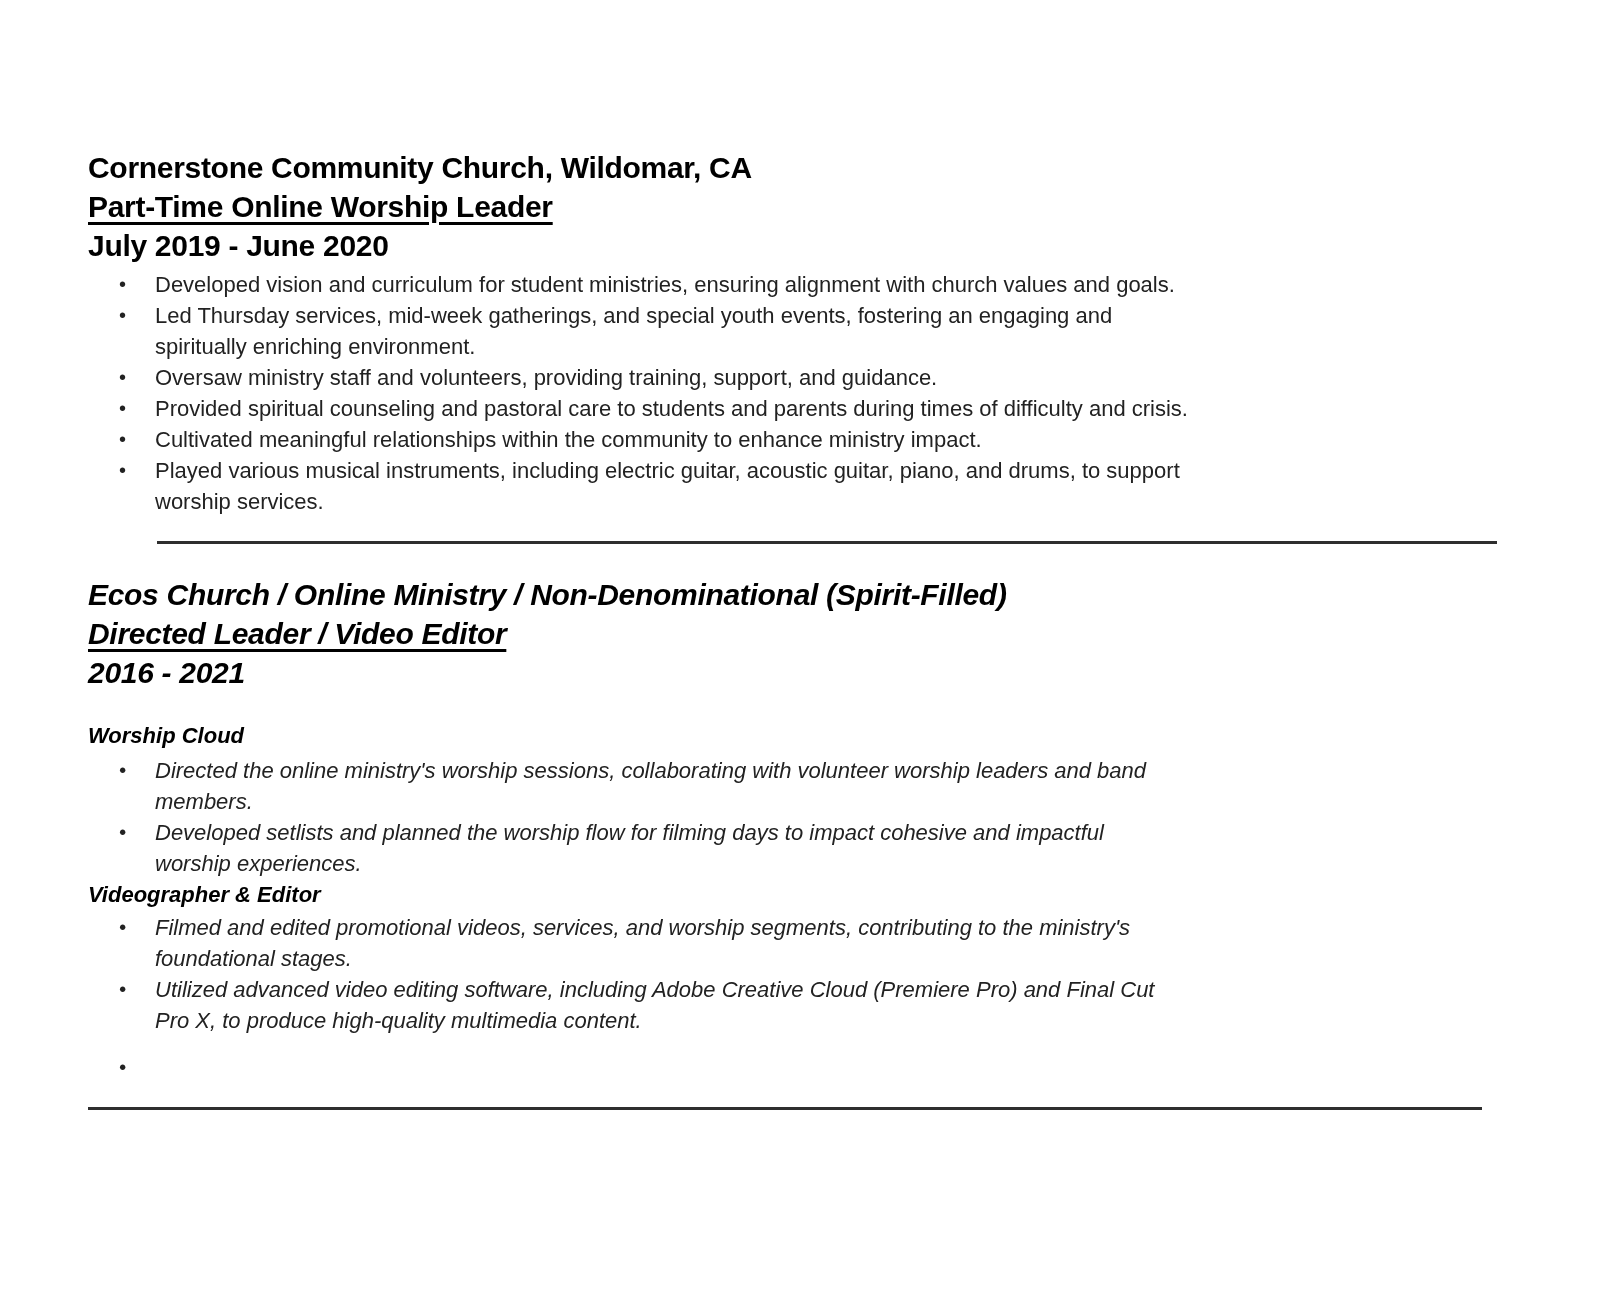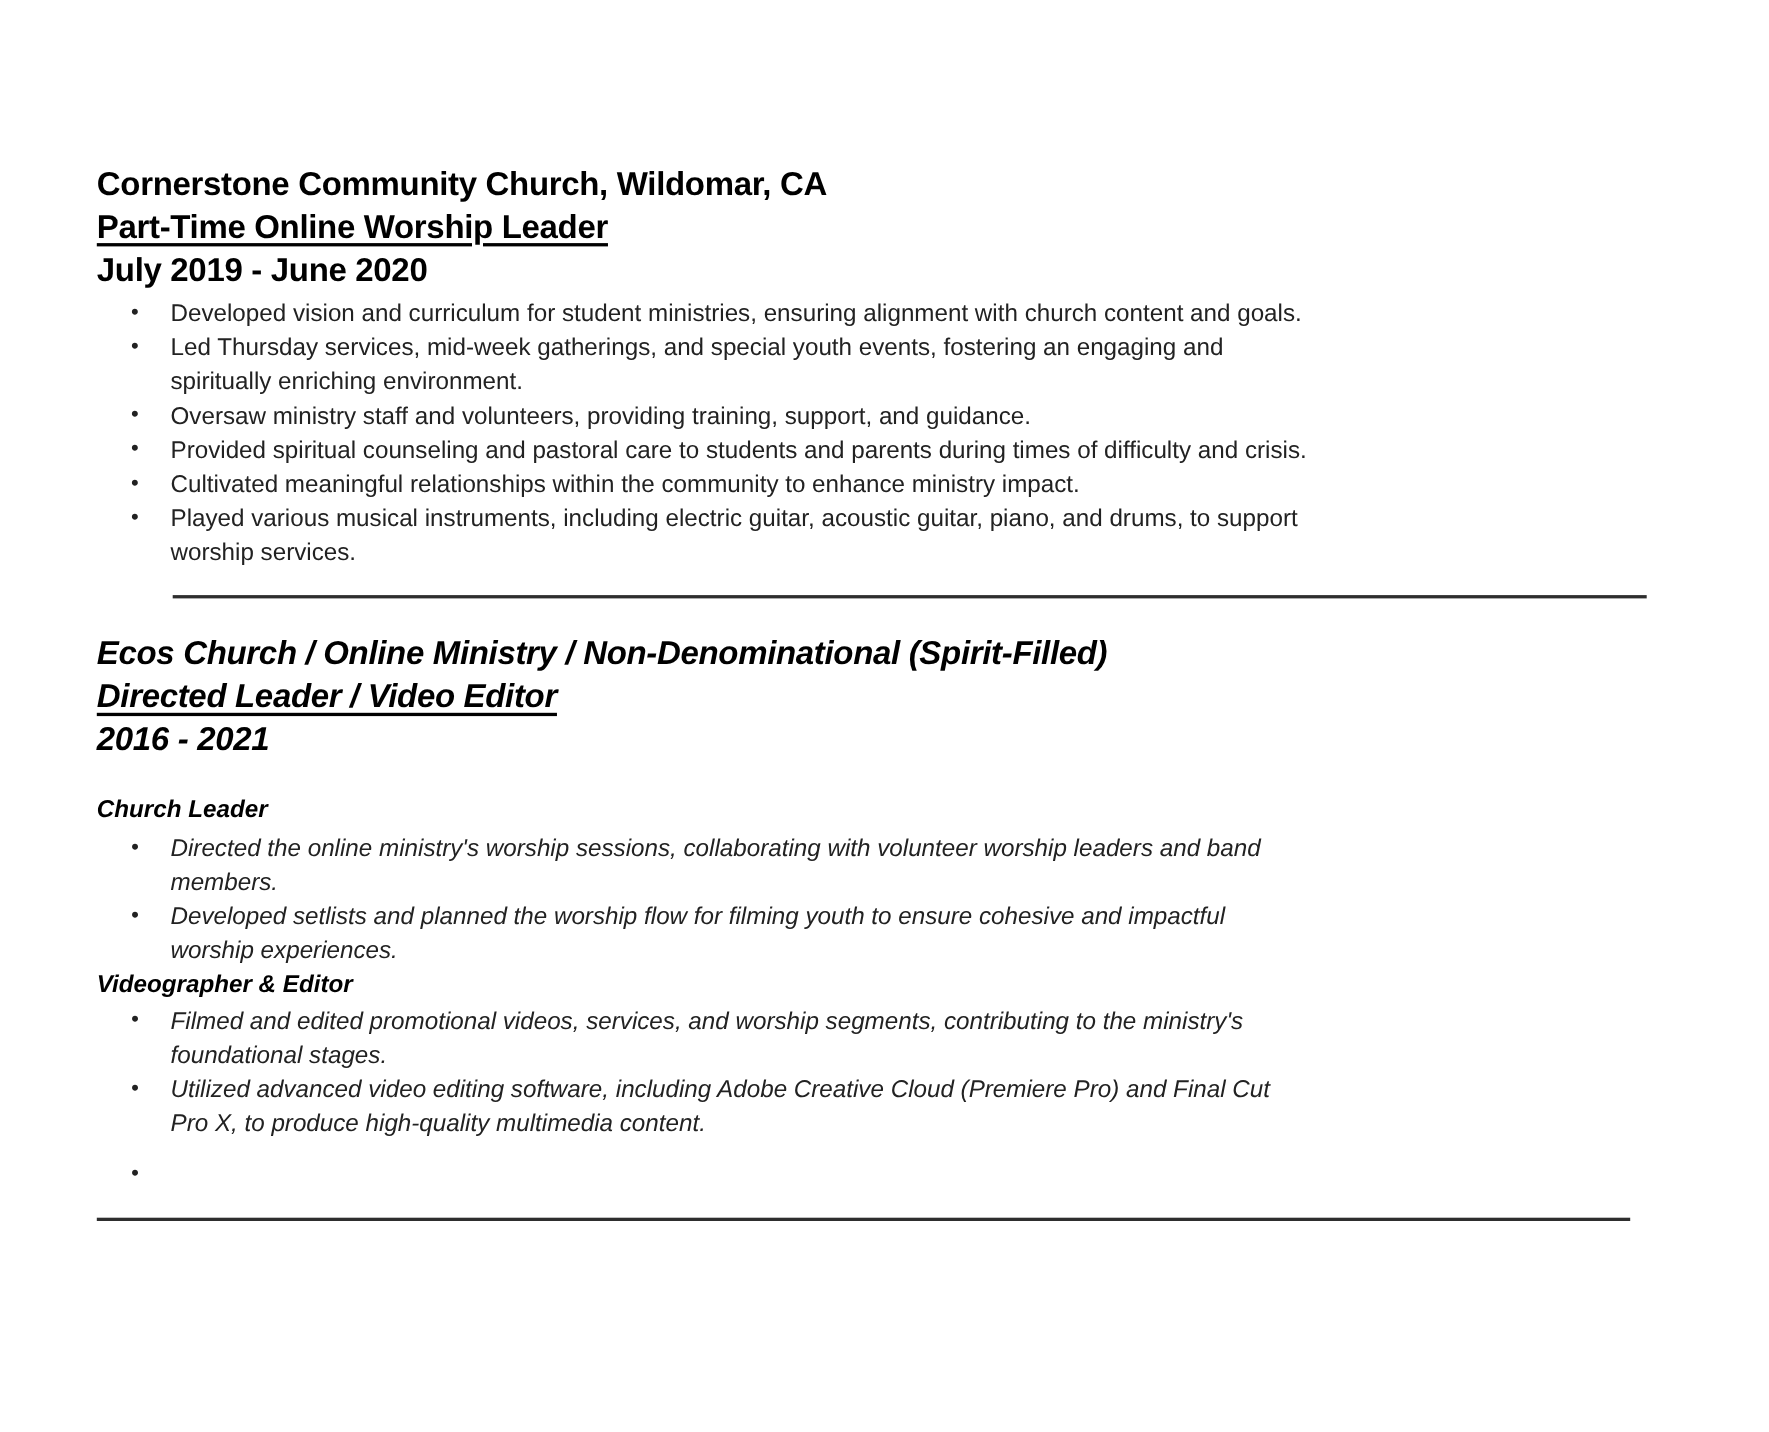--- a/index.html
+++ b/index.html
@@ -89,45 +89,45 @@
   <div class="content">
 
     <section>
       <div class="org-block">
         <div class="org-name">Cornerstone Community Church, Wildomar, CA</div>
         <div class="org-role">Part-Time Online Worship Leader</div>
         <div class="org-dates">July 2019 - June 2020</div>
       </div>
 
       <ul class="bullets">
-        <li><span class="marker">•</span><span>Developed vision and curriculum for student ministries, ensuring alignment with church content and goals.</span></li>
+        <li><span class="marker">•</span><span>Developed vision and curriculum for student ministries, ensuring alignment with church values and goals.</span></li>
         <li><span class="marker">•</span><span>Led Thursday services, mid-week gatherings, and special youth events, fostering an engaging and
 spiritually enriching environment.</span></li>
         <li><span class="marker">•</span><span>Oversaw ministry staff and volunteers, providing training, support, and guidance.</span></li>
         <li><span class="marker">•</span><span>Provided spiritual counseling and pastoral care to students and parents during times of difficulty and crisis.</span></li>
         <li><span class="marker">•</span><span>Cultivated meaningful relationships within the community to enhance ministry impact.</span></li>
         <li><span class="marker">•</span><span>Played various musical instruments, including electric guitar, acoustic guitar, piano, and drums, to support
 worship services.</span></li>
       </ul>
 
       <div class="divider divider-1"></div>
     </section>
 
     <section class="section-2">
       <div class="org-block">
         <div class="org-name">Ecos Church / Online Ministry / Non-Denominational (Spirit-Filled)</div>
         <div class="org-role">Directed Leader / Video Editor</div>
         <div class="org-dates">2016 - 2021</div>
       </div>
 
-      <h3 class="sub-heading mt-section2-sub">Church Leader</h3>
+      <h3 class="sub-heading mt-section2-sub">Worship Cloud</h3>
       <ul class="bullets">
         <li><span class="marker">•</span><span>Directed the online ministry's worship sessions, collaborating with volunteer worship leaders and band
 members.</span></li>
-        <li><span class="marker">•</span><span>Developed setlists and planned the worship flow for filming youth to ensure cohesive and impactful
+        <li><span class="marker">•</span><span>Developed setlists and planned the worship flow for filming days to impact cohesive and impactful
 worship experiences.</span></li>
       </ul>
 
       <h3 class="sub-heading">Videographer &amp; Editor</h3>
       <ul class="bullets tight">
         <li><span class="marker">•</span><span>Filmed and edited promotional videos, services, and worship segments, contributing to the ministry's
 foundational stages.</span></li>
         <li><span class="marker">•</span><span>Utilized advanced video editing software, including Adobe Creative Cloud (Premiere Pro) and Final Cut
 Pro X, to produce high-quality multimedia content.</span></li>
         <li class="li-empty"><span class="marker">•</span><span></span></li>

